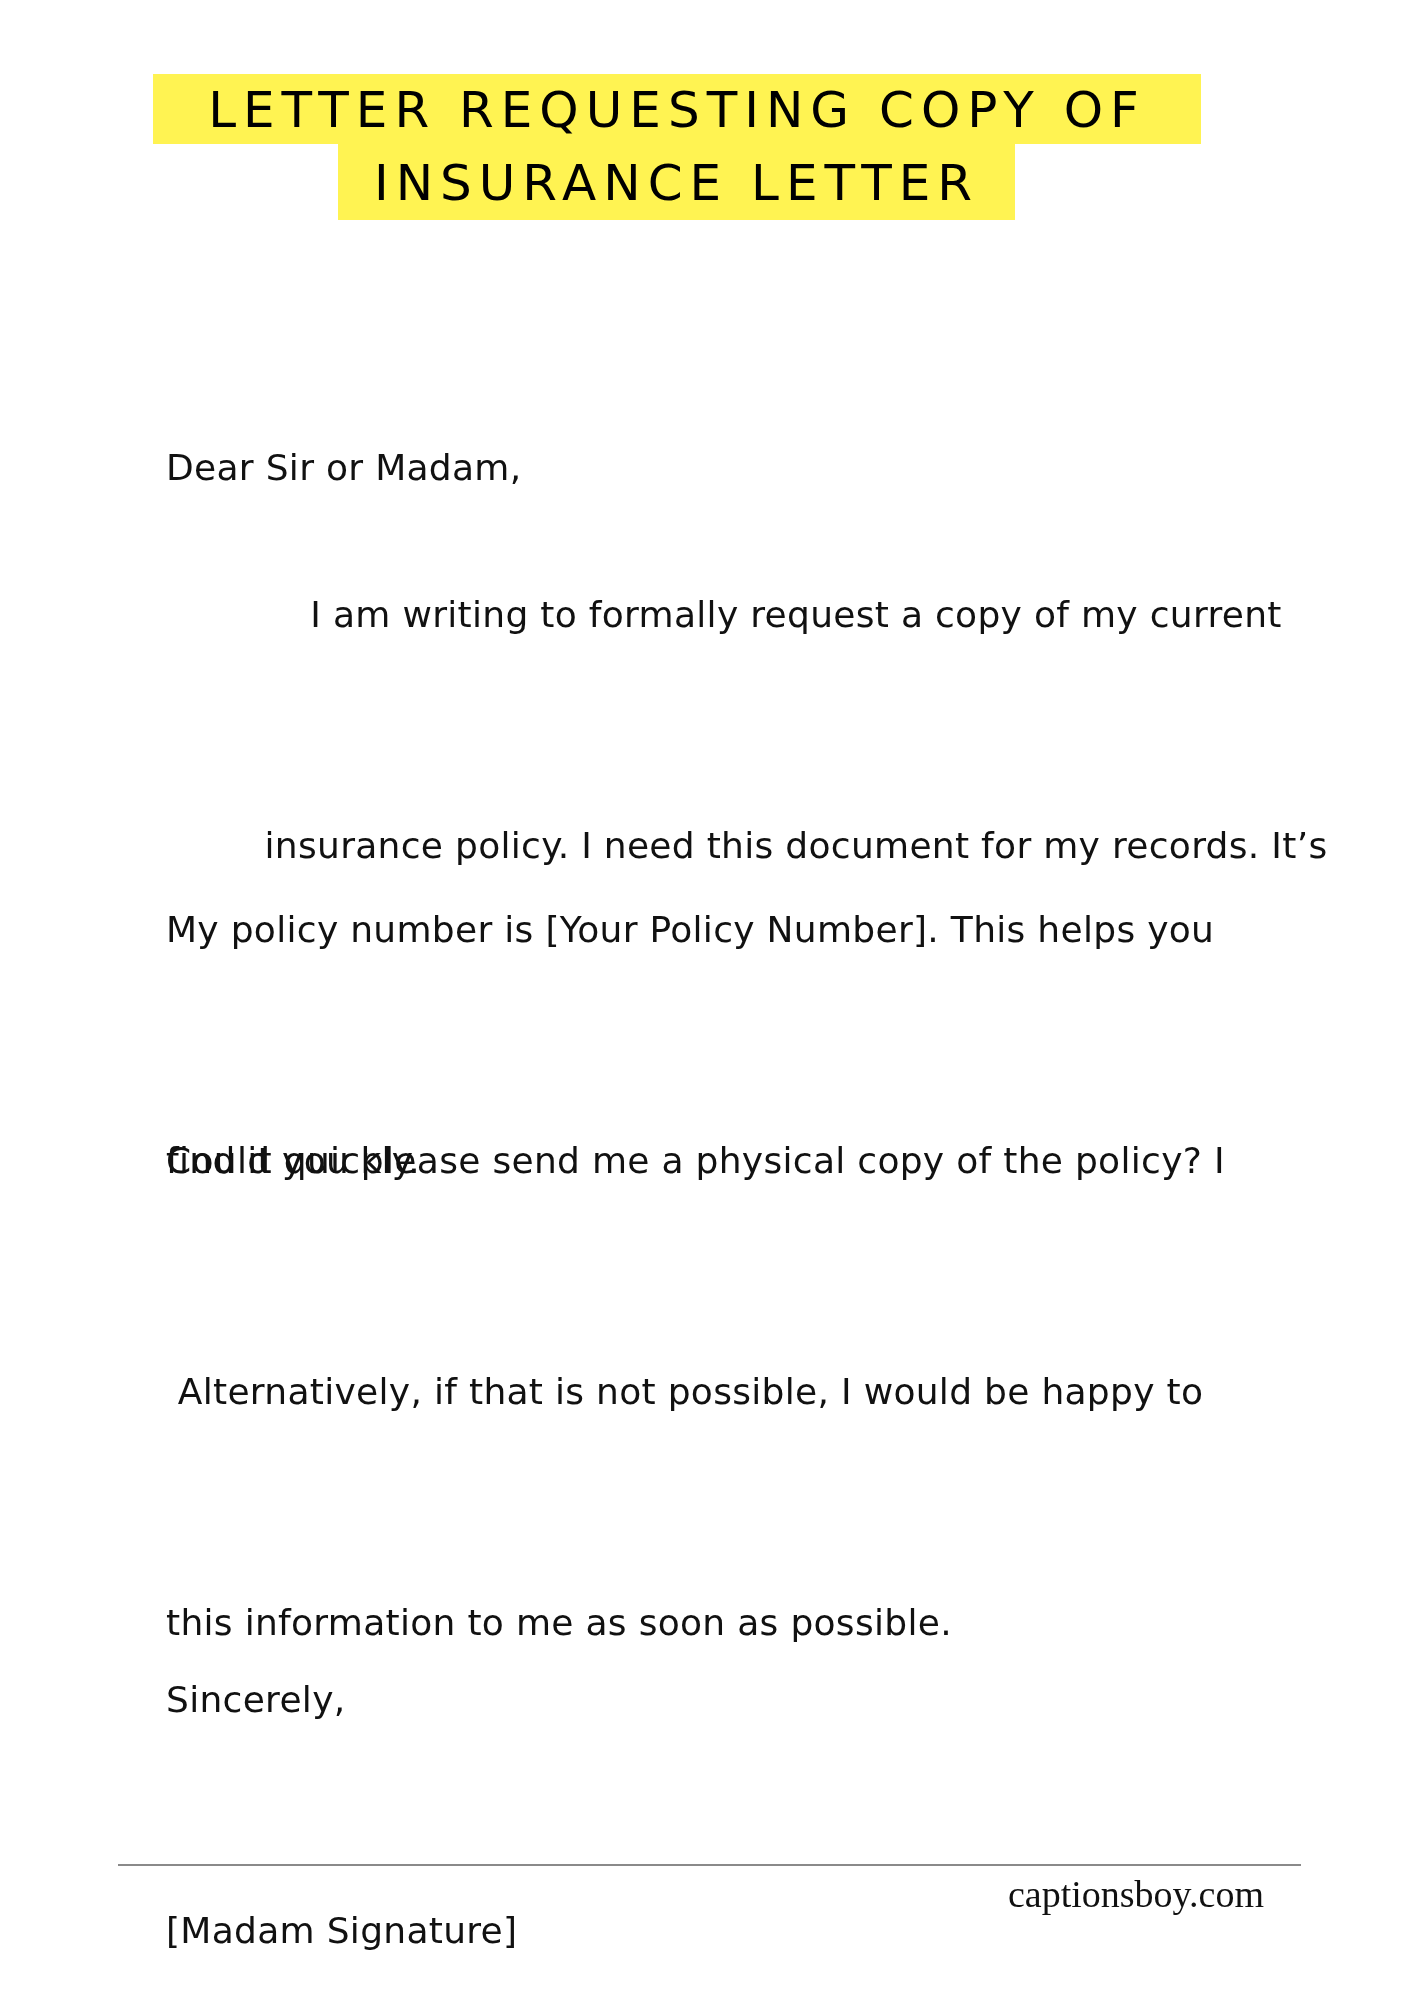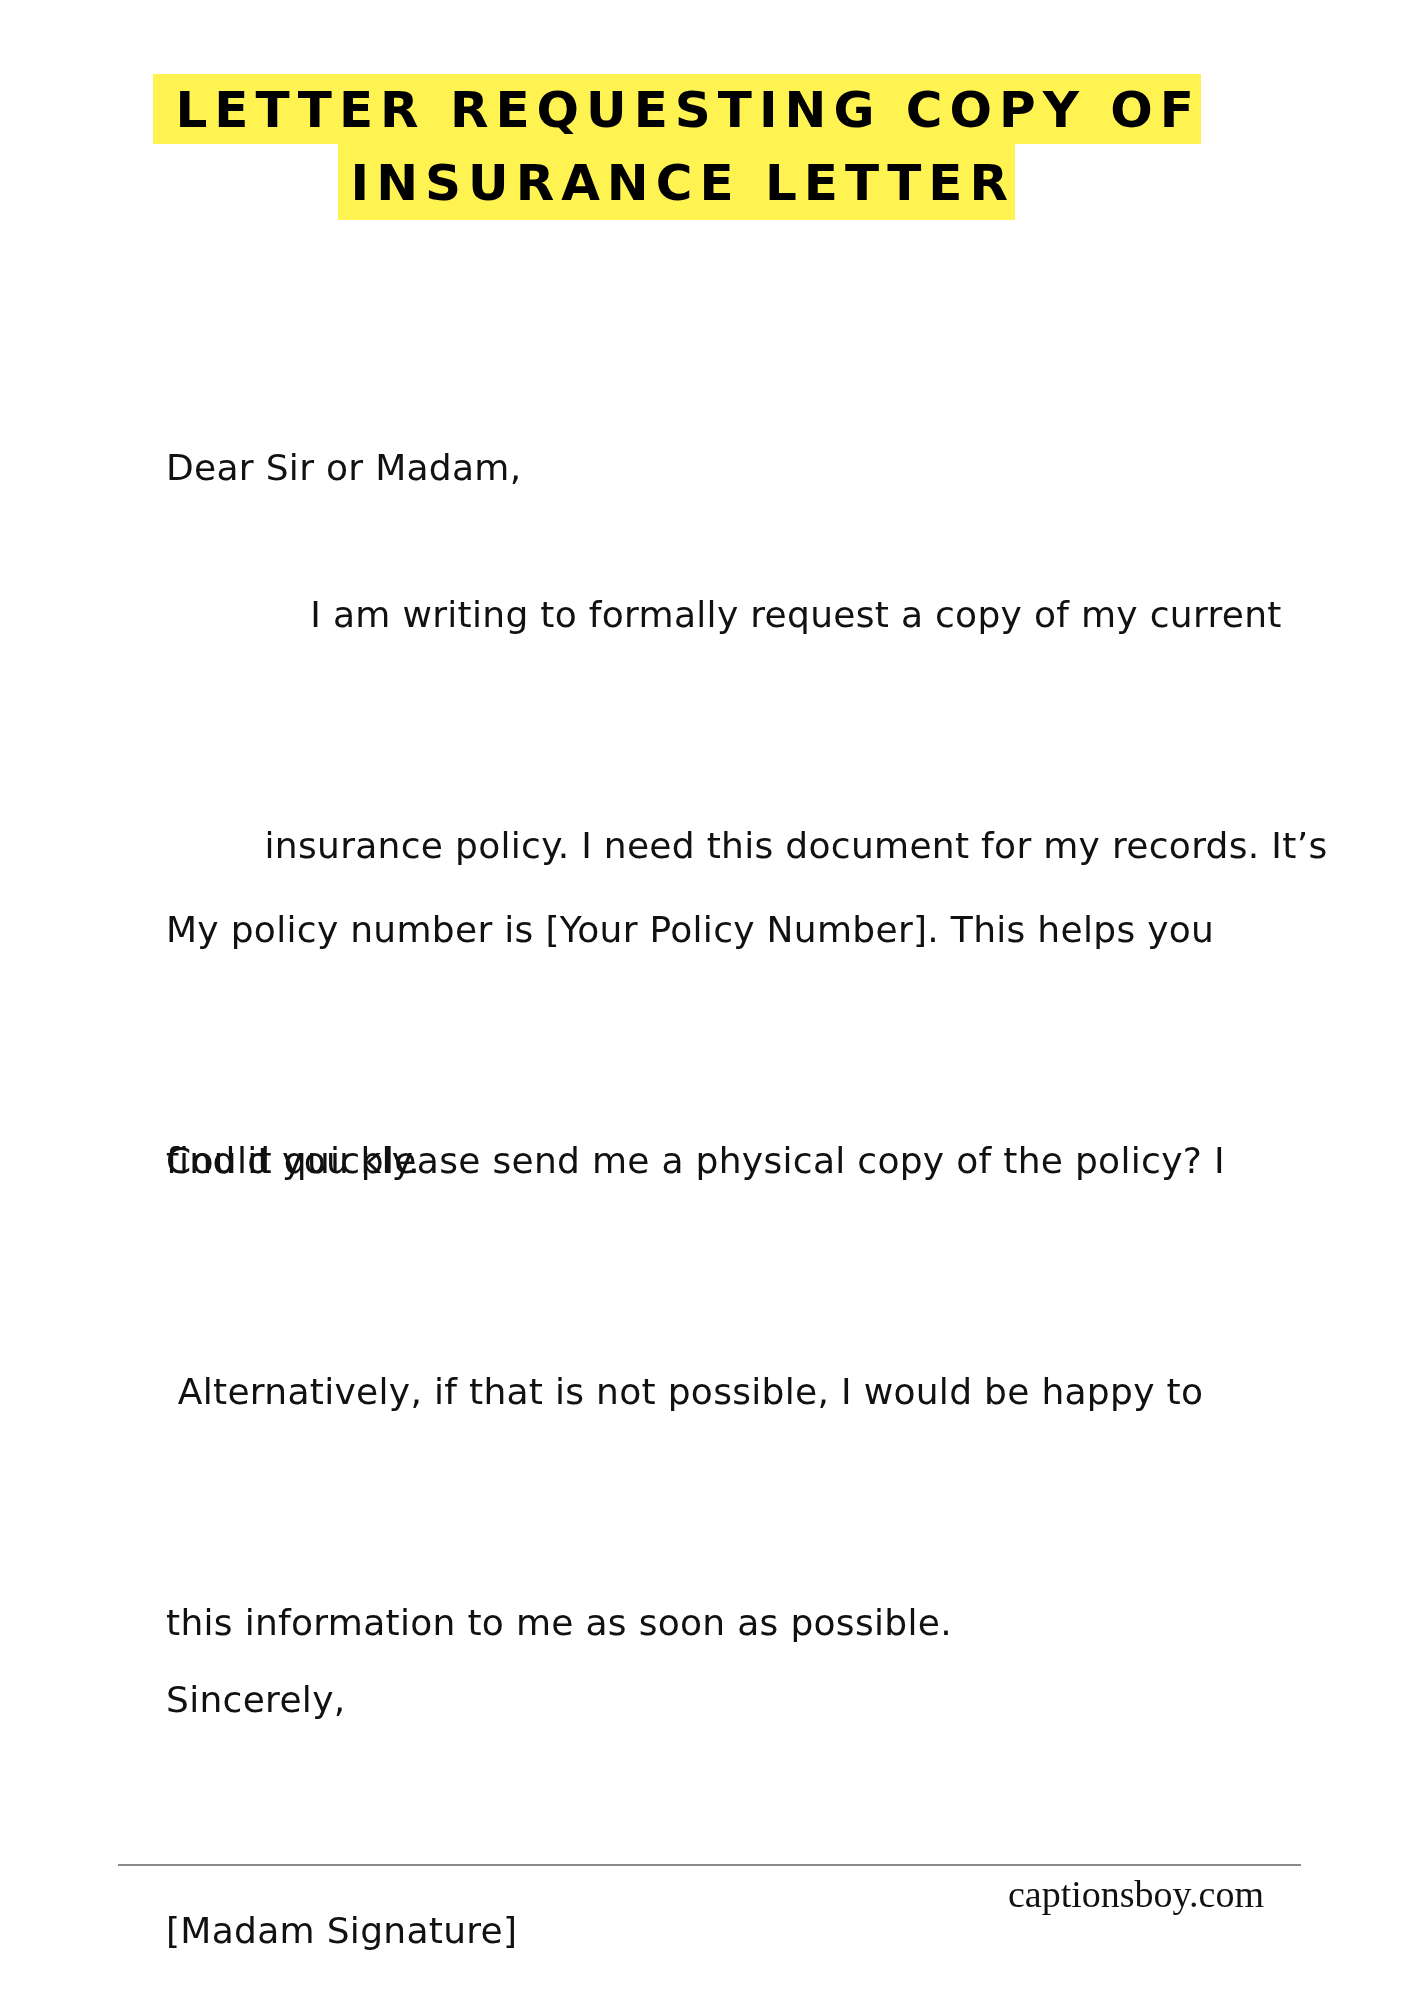--- a/index.html
+++ b/index.html
@@ -12,26 +12,26 @@
       height: 2000px;
       position: relative;
       overflow: hidden;
       font-family: "DejaVu Sans", "Liberation Sans", sans-serif;
       color: #111111;
     }
     .title-line {
       position: absolute;
       background: #fff352;
       font-family: "DejaVu Sans", "Liberation Sans", sans-serif;
-      font-weight: bold;
+      font-weight: normal;
       font-size: 50px;
       letter-spacing: 7px;
       color: #000;
       white-space: nowrap;
-      text-align: right;
+      text-align: center;
       box-sizing: border-box;
       line-height: 70px;
     }
     #title-1 {
       left: 153px;
       top: 74px;
       width: 1048px;
       height: 70px;
       line-height: 72px;
     }

